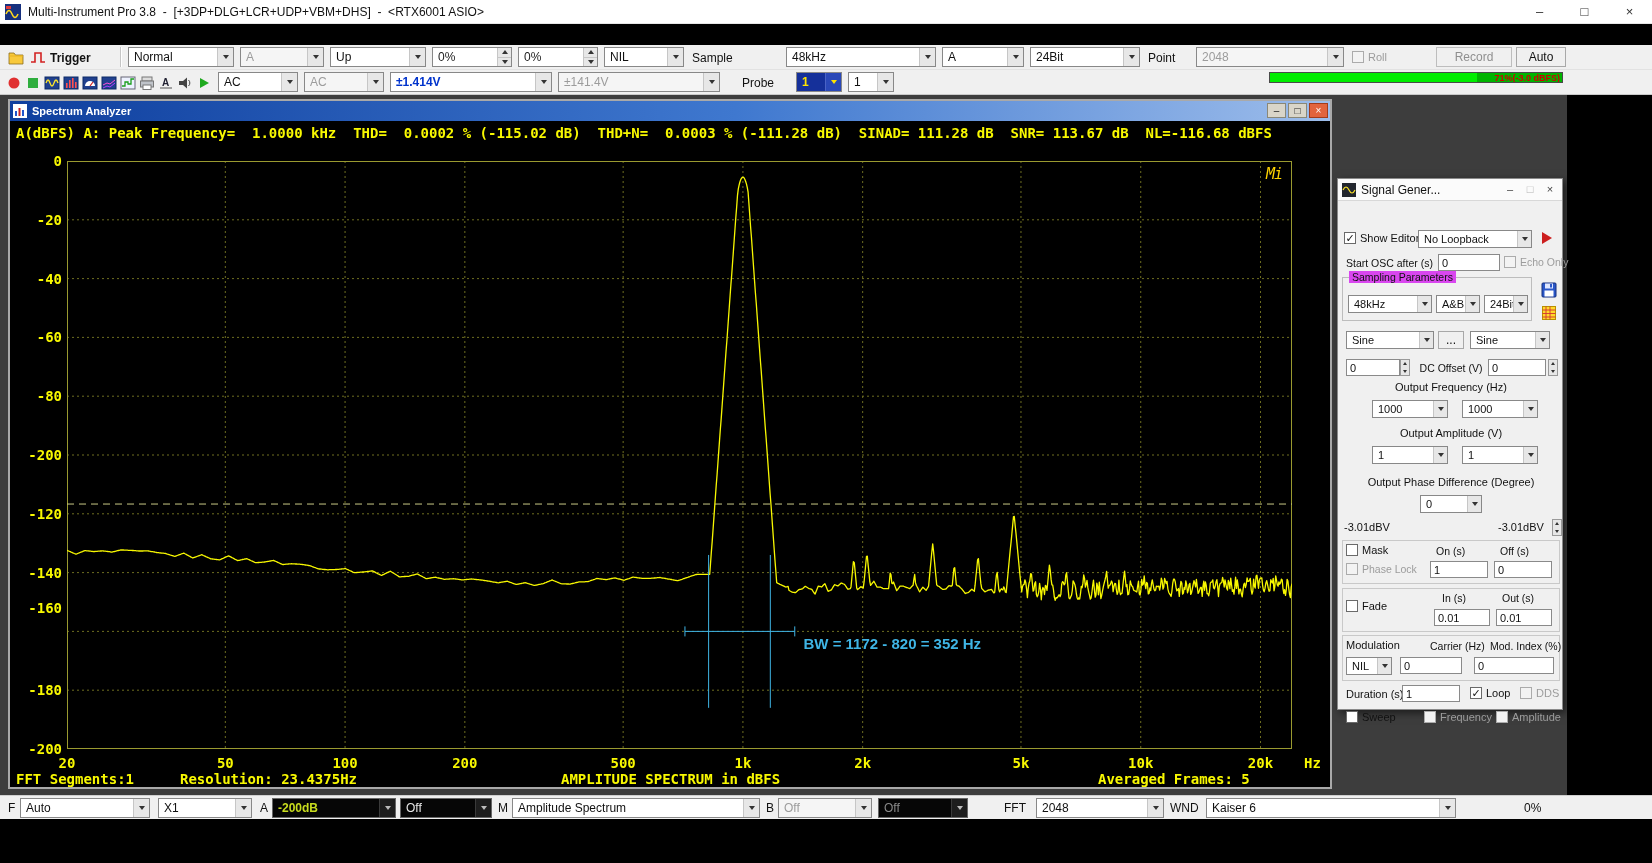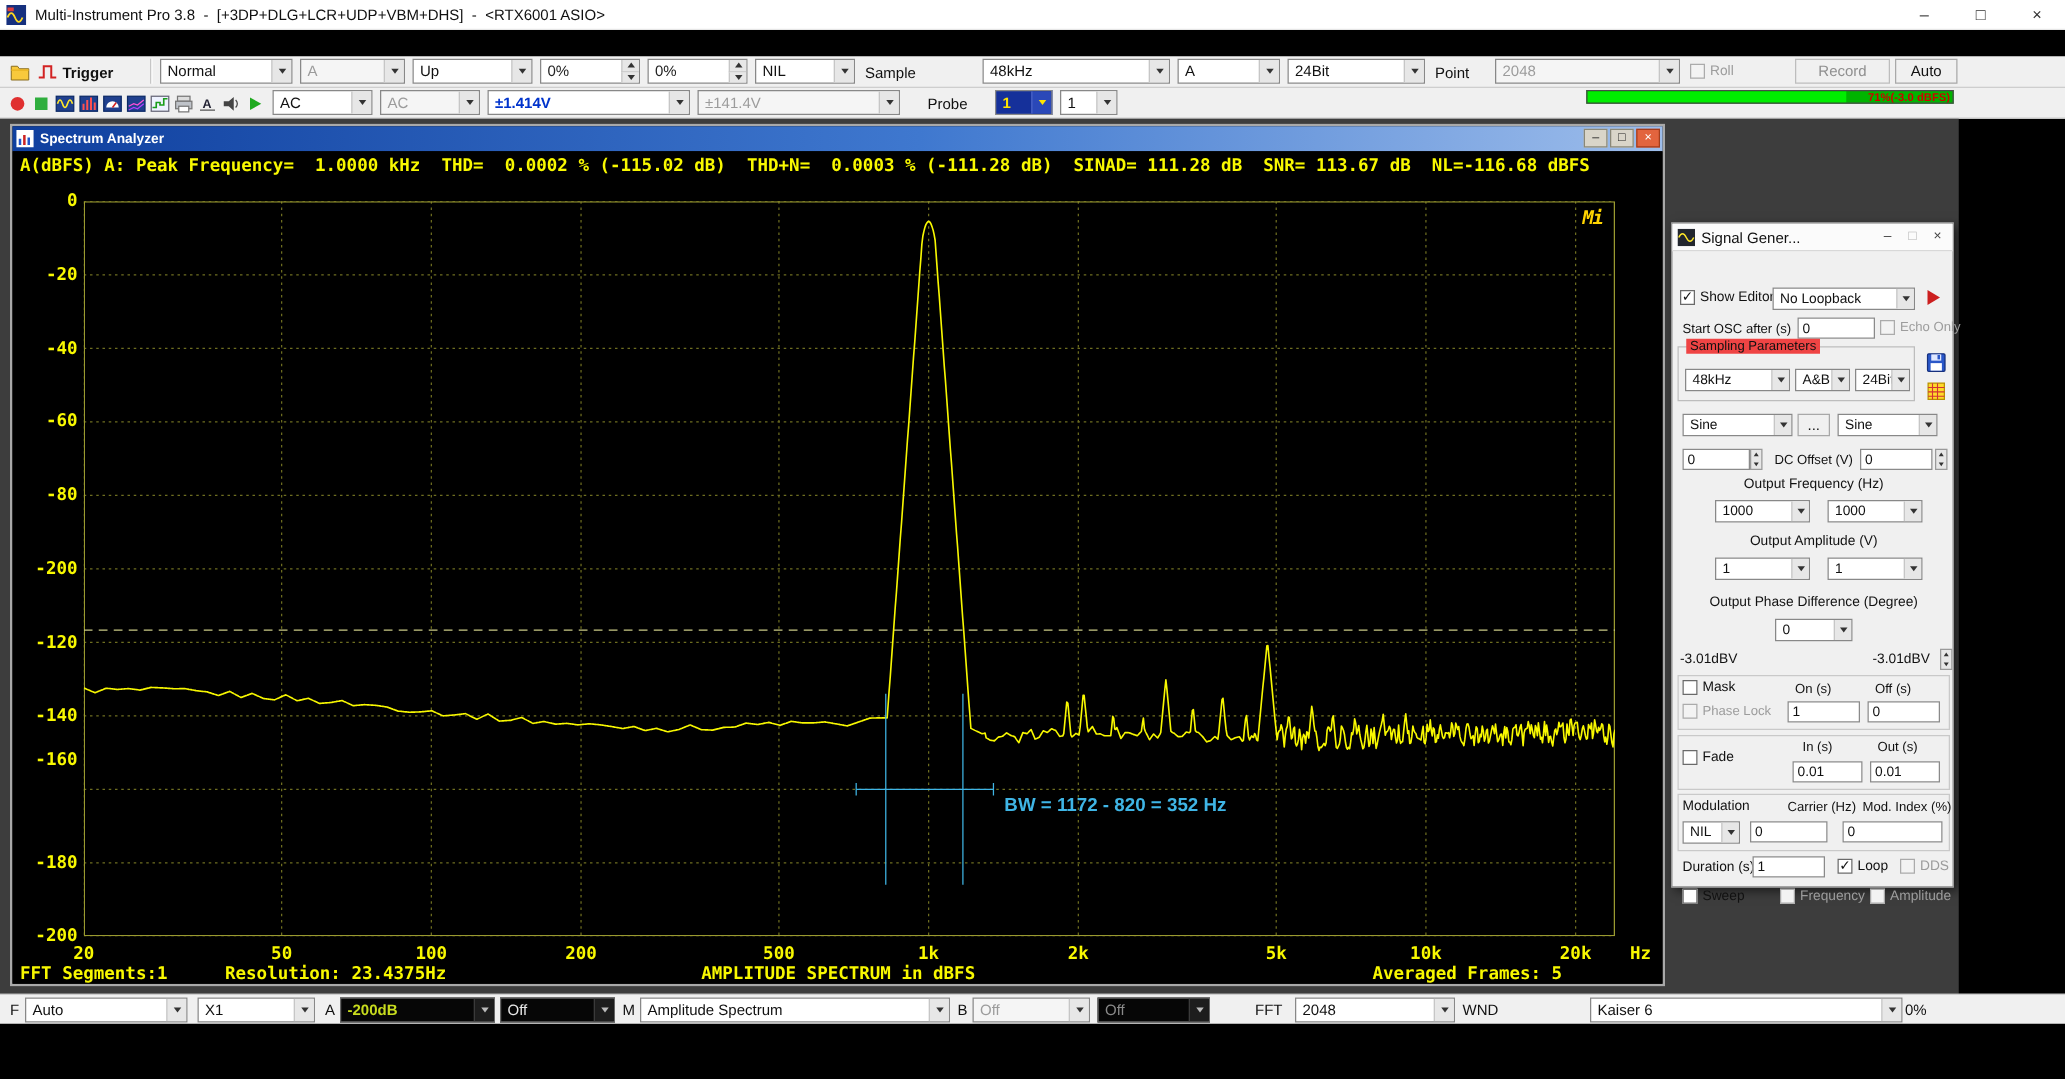--- a/index.html
+++ b/index.html
@@ -89,21 +89,21 @@
   .sa-content{position:absolute;left:0;top:20px;right:0;bottom:0;background:#000;
     font-family:"DejaVu Sans Mono",monospace}
   .sa-header{position:absolute;left:6px;top:4px;color:#f8f800;font-size:14px;font-weight:bold;white-space:pre}
   #plot-svg{position:absolute;left:57px;top:40px}
   .ylab{position:absolute;left:8px;width:44px;text-align:right;color:#f8f800;font-size:14px;
     font-weight:bold;font-family:"DejaVu Sans Mono",monospace}
   .xlab{position:absolute;top:634px;transform:translateX(-50%);color:#f8f800;font-size:14px;
     font-weight:bold;font-family:"DejaVu Sans Mono",monospace}
   .hzlab{position:absolute;left:1294px;top:634px;color:#f8f800;font-size:14px;font-weight:bold;
     font-family:"DejaVu Sans Mono",monospace}
-  .mi-logo{position:absolute;left:1256px;top:44px;color:#ffd400;font-weight:bold;font-style:italic;
+  .mi-logo{position:absolute;left:1256px;top:44px;color:#ffd400;font-weight:normal;font-style:italic;
     font-size:15px;letter-spacing:-1px}
   .sa-foot{position:absolute;top:650px;color:#f8f800;font-size:14px;font-weight:bold;white-space:pre;
     font-family:"DejaVu Sans Mono",monospace}
   .grid{stroke:#6e6e20;stroke-width:1;stroke-dasharray:2 3}
   .frame{stroke:#9a9a30;stroke-width:1;fill:none}
   .nl{stroke:#c9c985;stroke-width:1;stroke-dasharray:7 5}
   .trace{stroke:#f8f800;stroke-width:1.3;fill:none;stroke-linejoin:round}
   .cursor{stroke:#3fb5e5;stroke-width:1}
   .cursor-label{fill:#3fb5e5;font-size:15px;font-weight:bold;font-family:"Liberation Sans",sans-serif}
 
@@ -119,21 +119,21 @@
   .sg-btns span.dis{color:#b5b5b5}
   .sg-body{position:absolute;left:0;top:22px;right:0;bottom:0}
   .sg .combo{height:18px;font-size:11px;padding-right:16px;top:auto}
   .sg .combo .arrbox{width:14px}
   .in{position:absolute;height:17px;background:#fff;border:1px solid #8a8a8a;font-size:11px;
     color:#111;padding-left:3px;display:flex;align-items:center}
   .sg-lab{position:absolute;font-size:11px;color:#111;white-space:nowrap}
   .sg-lab.c{text-align:center}
   .sg-lab.small{font-size:10.5px}
   .grpbox{position:absolute;border:1px solid #bdbdbd}
-  .legend{position:absolute;top:-7px;left:6px;background:#ef4444;padding:0 3px;font-size:10.5px;color:#111;white-space:nowrap}
+  .legend{position:absolute;top:-7px;left:6px;background:#d946ef;padding:0 3px;font-size:10.5px;color:#111;white-space:nowrap}
   .box3{position:absolute;border:1px solid #c9c9c9;left:4px;width:218px}
   .play{position:absolute;width:0;height:0;border-left:10px solid #cc1f1f;
     border-top:6px solid transparent;border-bottom:6px solid transparent}
   .sgicon{position:absolute;width:17px;height:17px;display:flex;align-items:center;justify-content:center}
   .sgicon svg{width:16px;height:16px}
   .mini-spin{position:absolute;width:10px;height:17px;display:flex;flex-direction:column;border:1px solid #9a9a9a;background:#e7e7e7}
   .mini-spin i{flex:1;display:flex;align-items:center;justify-content:center}
   .mini-spin .arrup{border-left-width:2.5px;border-right-width:2.5px;border-bottom-width:3px}
   .mini-spin .arrdn{border-left-width:2.5px;border-right-width:2.5px;border-top-width:3px}
 
@@ -751,21 +751,21 @@
         </span>
       </div>
     <span class="tlabel" style="left:1004px">FFT</span>
     <div class="combo" style="left:1036px;width:128px">
       <span>2048</span>
         <span class="arrbox">
           <i class="arr"></i>
         </span>
       </div>
     <span class="tlabel" style="left:1170px">WND</span>
-    <div class="combo" style="left:1272px;width:250px">
+    <div class="combo" style="left:1206px;width:250px">
       <span>Kaiser 6</span>
         <span class="arrbox">
           <i class="arr"></i>
         </span>
       </div>
     <span class="tlabel" style="left:1524px">0%</span>
   </div>
 
 </div>
 

